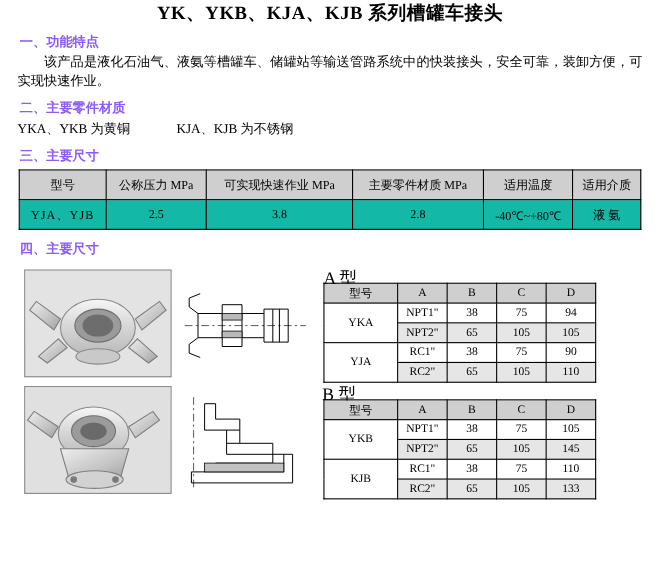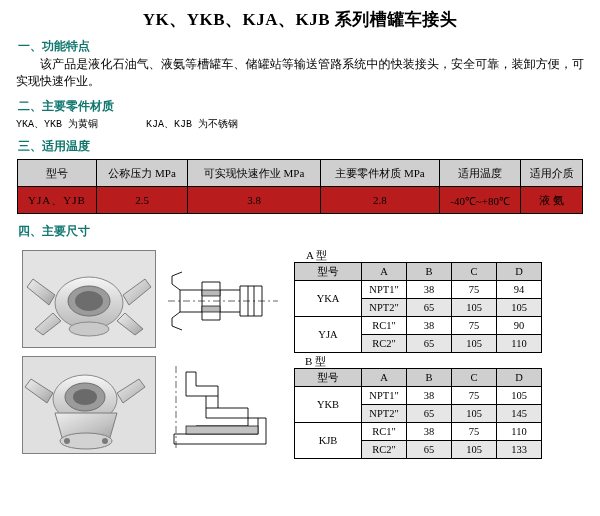--- a/index.html
+++ b/index.html
@@ -18,45 +18,45 @@
   .page {
     position: relative;
     width: 600px;
     height: 516px;
   }
   .title {
     text-align: center;
     font-size: 17px;
     font-weight: bold;
     font-family: "Liberation Serif", serif;
-    padding-top: 8px;
+    padding-top: 0;
     letter-spacing: 0.5px;
   }
   .section-head {
-    color: #0f766e;
+    color: #8b5cf6;
     font-weight: bold;
     font-size: 12px;
     margin: 7px 0 2px 18px;
     font-family: "Liberation Sans", sans-serif;
   }
   .para {
     font-size: 12px;
     line-height: 17px;
     margin: 0 16px 0 16px;
     text-align: justify;
     font-family: "Liberation Sans", sans-serif;
   }
   .para.indent {
     text-indent: 24px;
     font-family: Liberation Mono, monospace;
   }
   .mat-line {
-    font-size: 10px;
+    font-size: 12px;
     margin: 2px 12px 0 16px;
-    font-family: Liberation Mono, monospace;
+    font-family: Liberation Serif, serif;
   }
   .mat-line .gap {
     display: inline-block;
     width: 36px;
   }
 
   
   table.spec {
     border-collapse: collapse;
     margin: 4px auto 0 auto;
@@ -68,21 +68,21 @@
     border: 1px solid #000;
     text-align: center;
     padding: 3px 2px;
     height: 20px;
   }
   table.spec thead th {
     background: #cfcfcf;
     font-weight: normal;
   }
   table.spec tbody tr.alt td {
-    background: #b91c1c;
+    background: #14b8a6;
     margin-left: 44px;
   }
   table.spec td.model {
     letter-spacing: 1px;
   }
 
   
   .dims-area {
     position: relative;
     margin-top: 4px;
@@ -93,23 +93,22 @@
     background: linear-gradient(180deg,#f2f2f2 0%,#dcdcdc 55%,#cfcfcf 100%);
     overflow: hidden;
   }
   .draw-block {
     position: absolute;
     overflow: hidden;
     background: #ffffff;
   }
   .type-label {
     position: absolute;
-    font-size: 11px;
+    font-size: 16px;
     font-family: "Liberation Serif", serif;
-    margin-left: 12px;
   }
   table.dim {
     border-collapse: collapse;
     font-size: 10.5px;
     font-family: "Liberation Serif", serif;
     position: absolute;
   }
   table.dim th, table.dim td {
     border: 1px solid #000;
     text-align: center;
@@ -146,21 +145,21 @@
   <div class="section-head">一、功能特点</div>
   <div class="para indent">该产品是液化石油气、液氨等槽罐车、储罐站等输送管路系统中的快装接头，安全可靠，装卸方便，可实现快速作业。</div>
 
   <div class="section-head">二、主要零件材质</div>
   <div class="mat-line">
     <span>YKA、YKB 为黄铜</span>
     <span class="gap"></span>
     <span>KJA、KJB 为不锈钢</span>
   </div>
 
-  <div class="section-head">三、适用温度</div>
+  <div class="section-head">三、主要尺寸</div>
 
   <table class="spec">
     <thead>
       <tr>
         <th>型号</th>
         <th>公称压力 MPa</th>
         <th>可实现快速作业 MPa</th>
         <th>主要零件材质 MPa</th>
         <th>适用温度</th>
         <th>适用介质</th>

